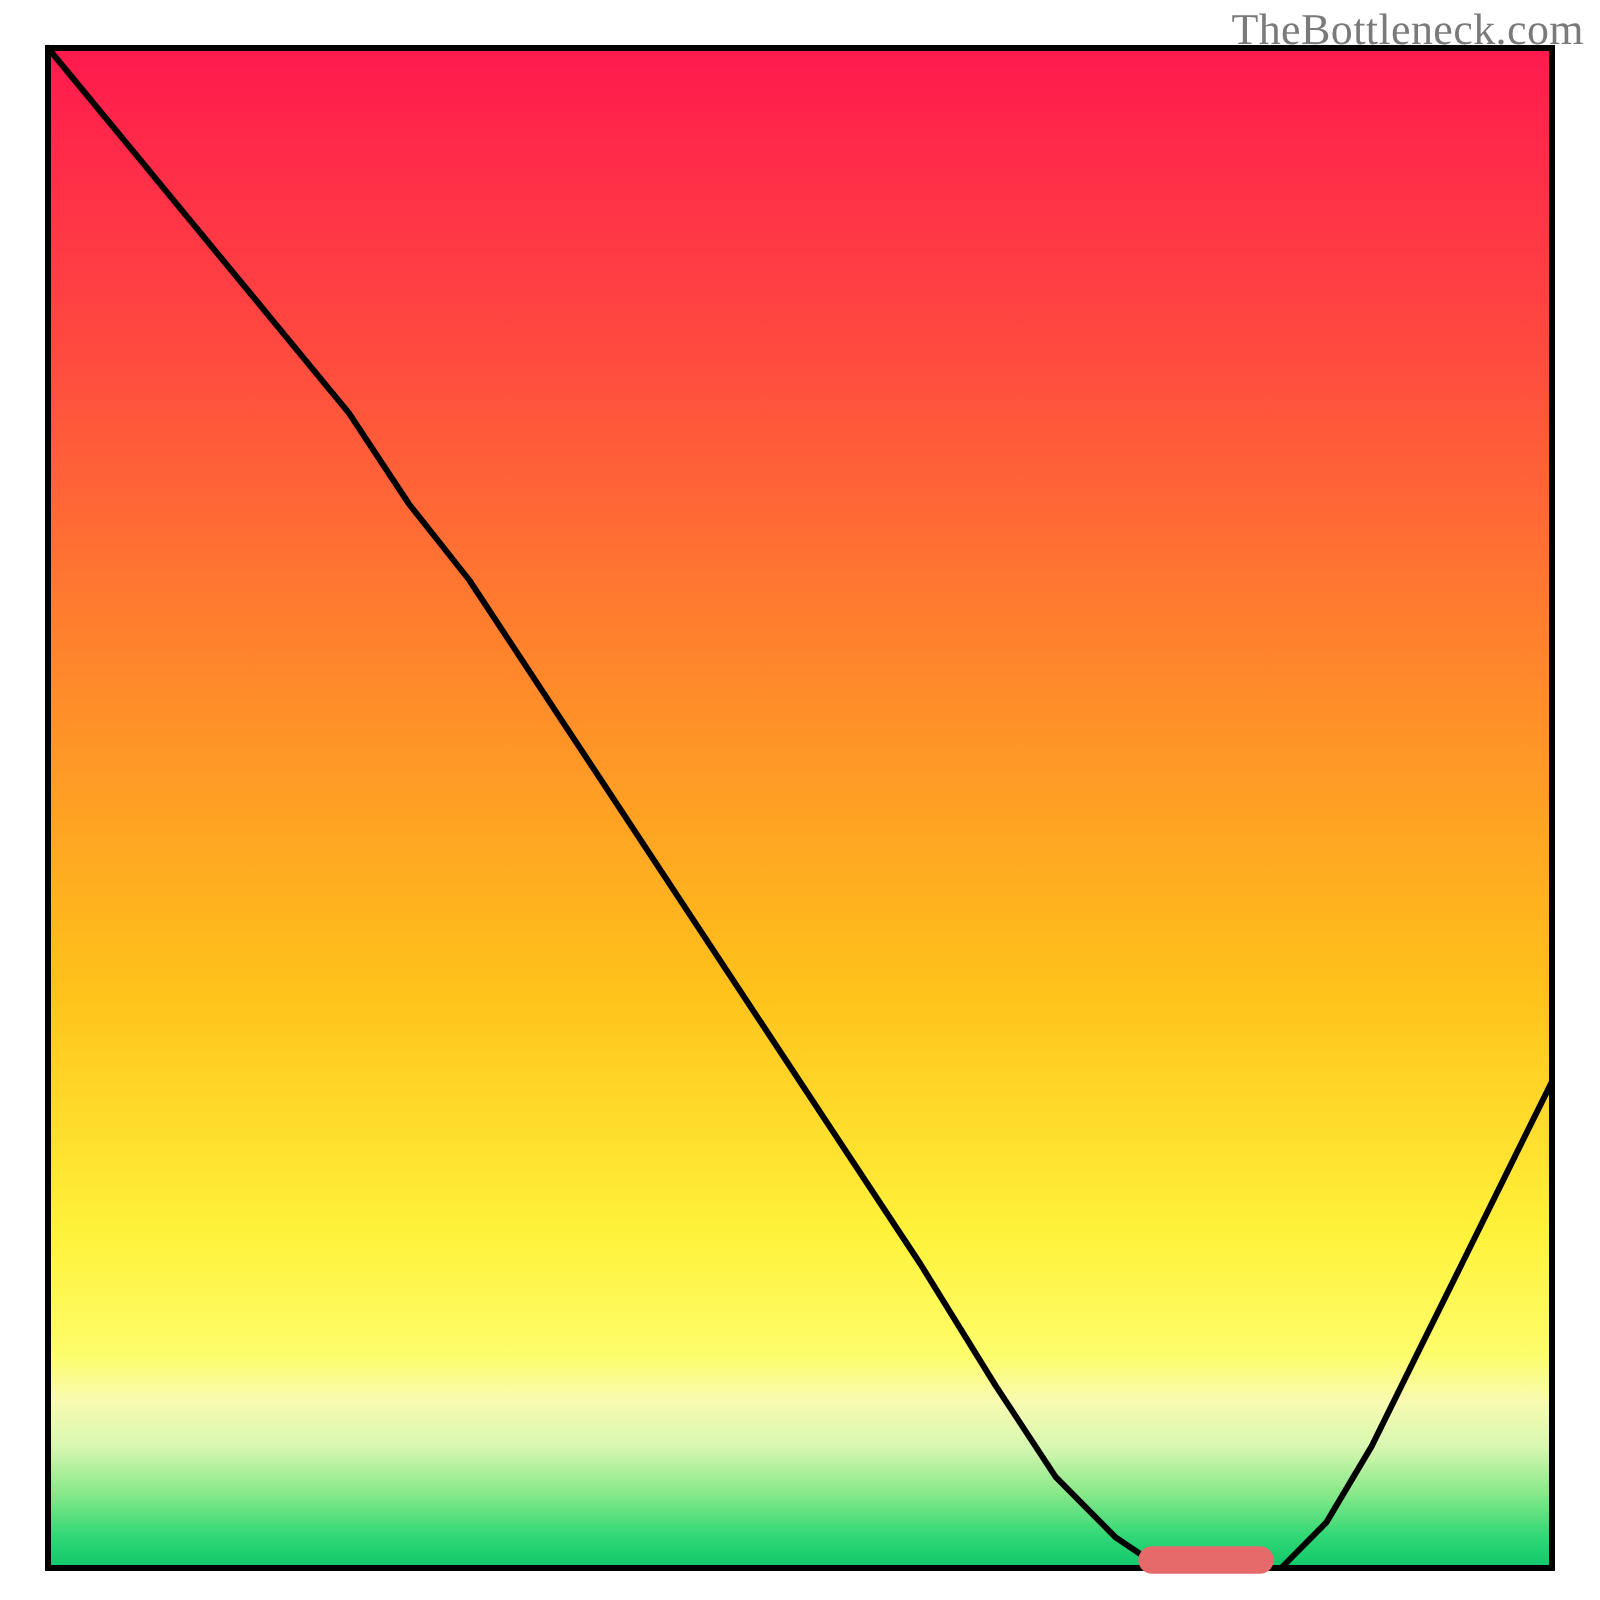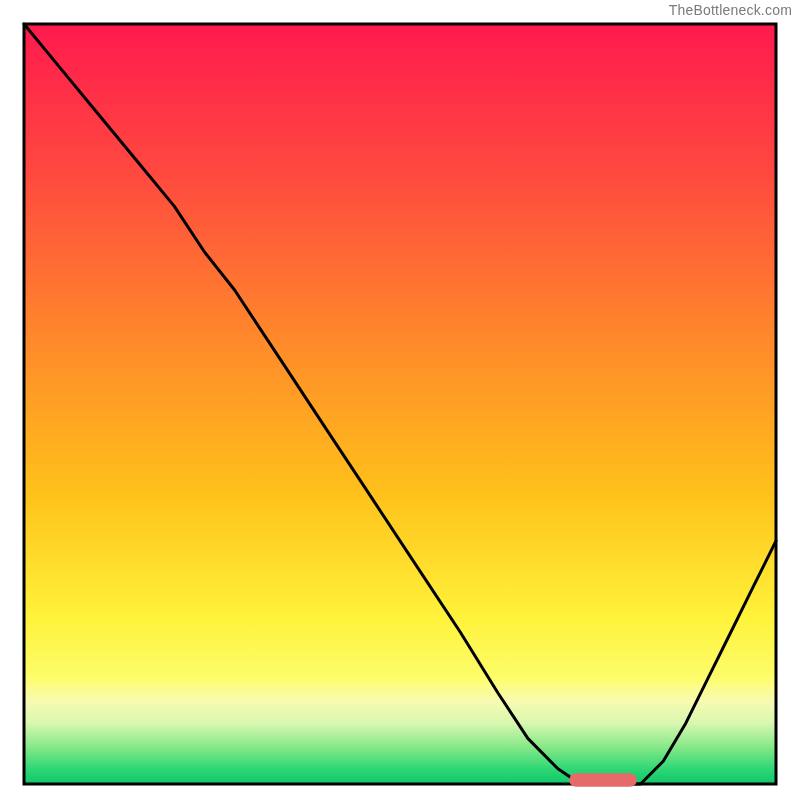--- a/index.html
+++ b/index.html
@@ -12,24 +12,24 @@
   }
   .wrap {
     position: relative;
     width: 800px;
     height: 800px;
   }
   .watermark {
     position: absolute;
     top: 2px;
     right: 8px;
-    font-size: 14px;
+    font-size: 22px;
     color: #7a7a7a;
     letter-spacing: 0.2px;
-    font-family: Liberation Sans, sans-serif;
+    font-family: Liberation Serif, serif;
   }
   svg {
     display: block;
   }
 </style>
 </head>
 <body>
 
 <div class="wrap">
   <div class="watermark">TheBottleneck.com</div>

